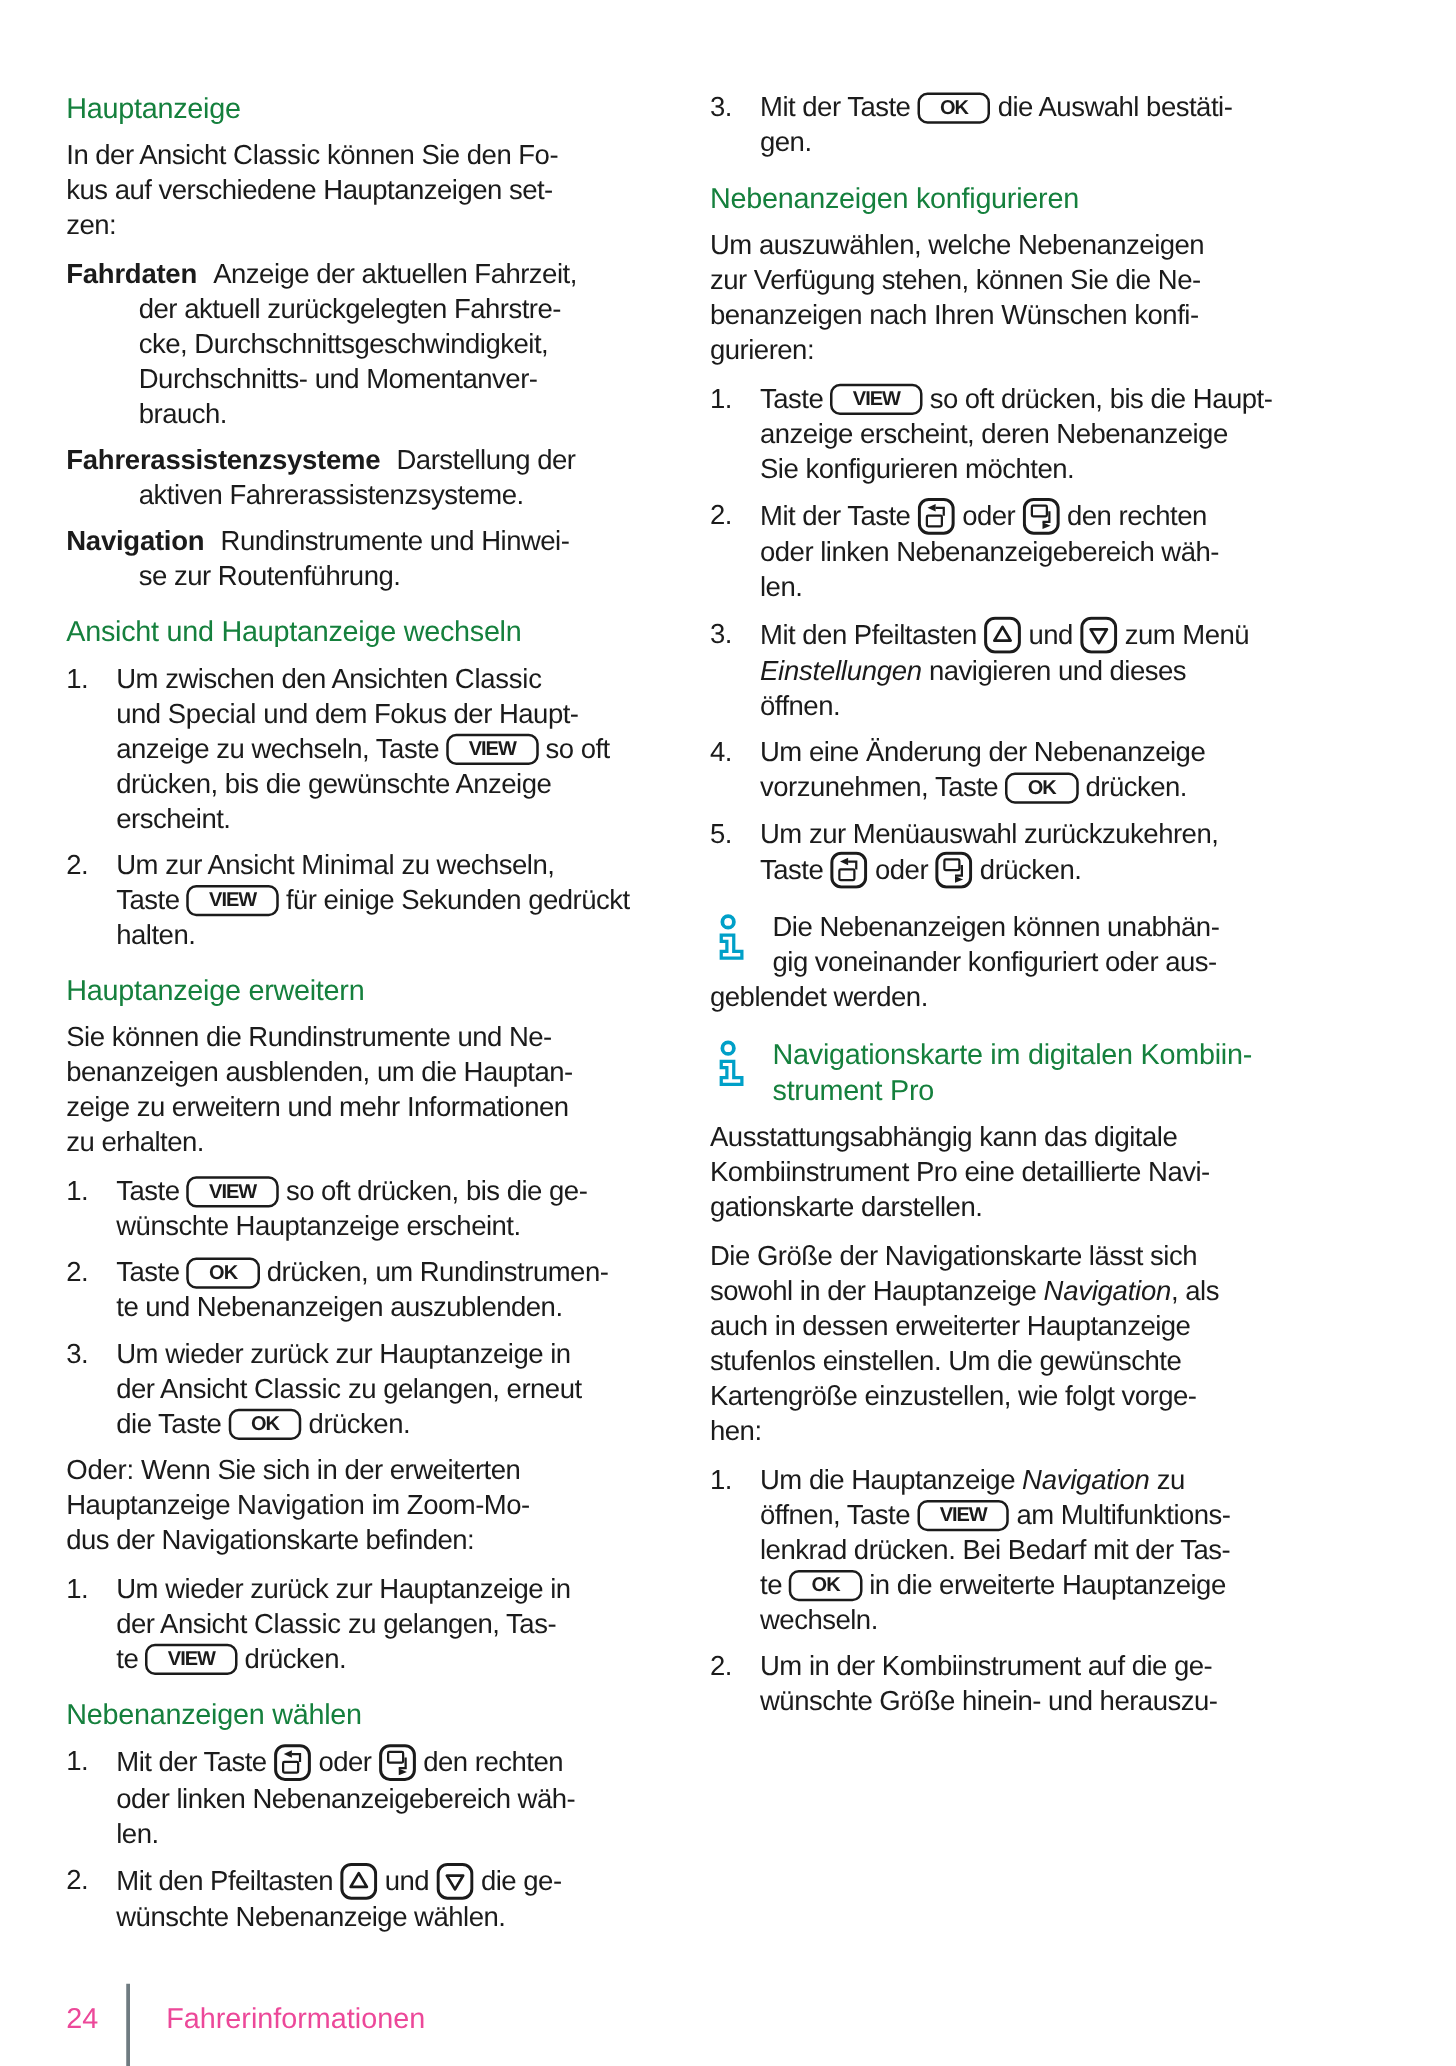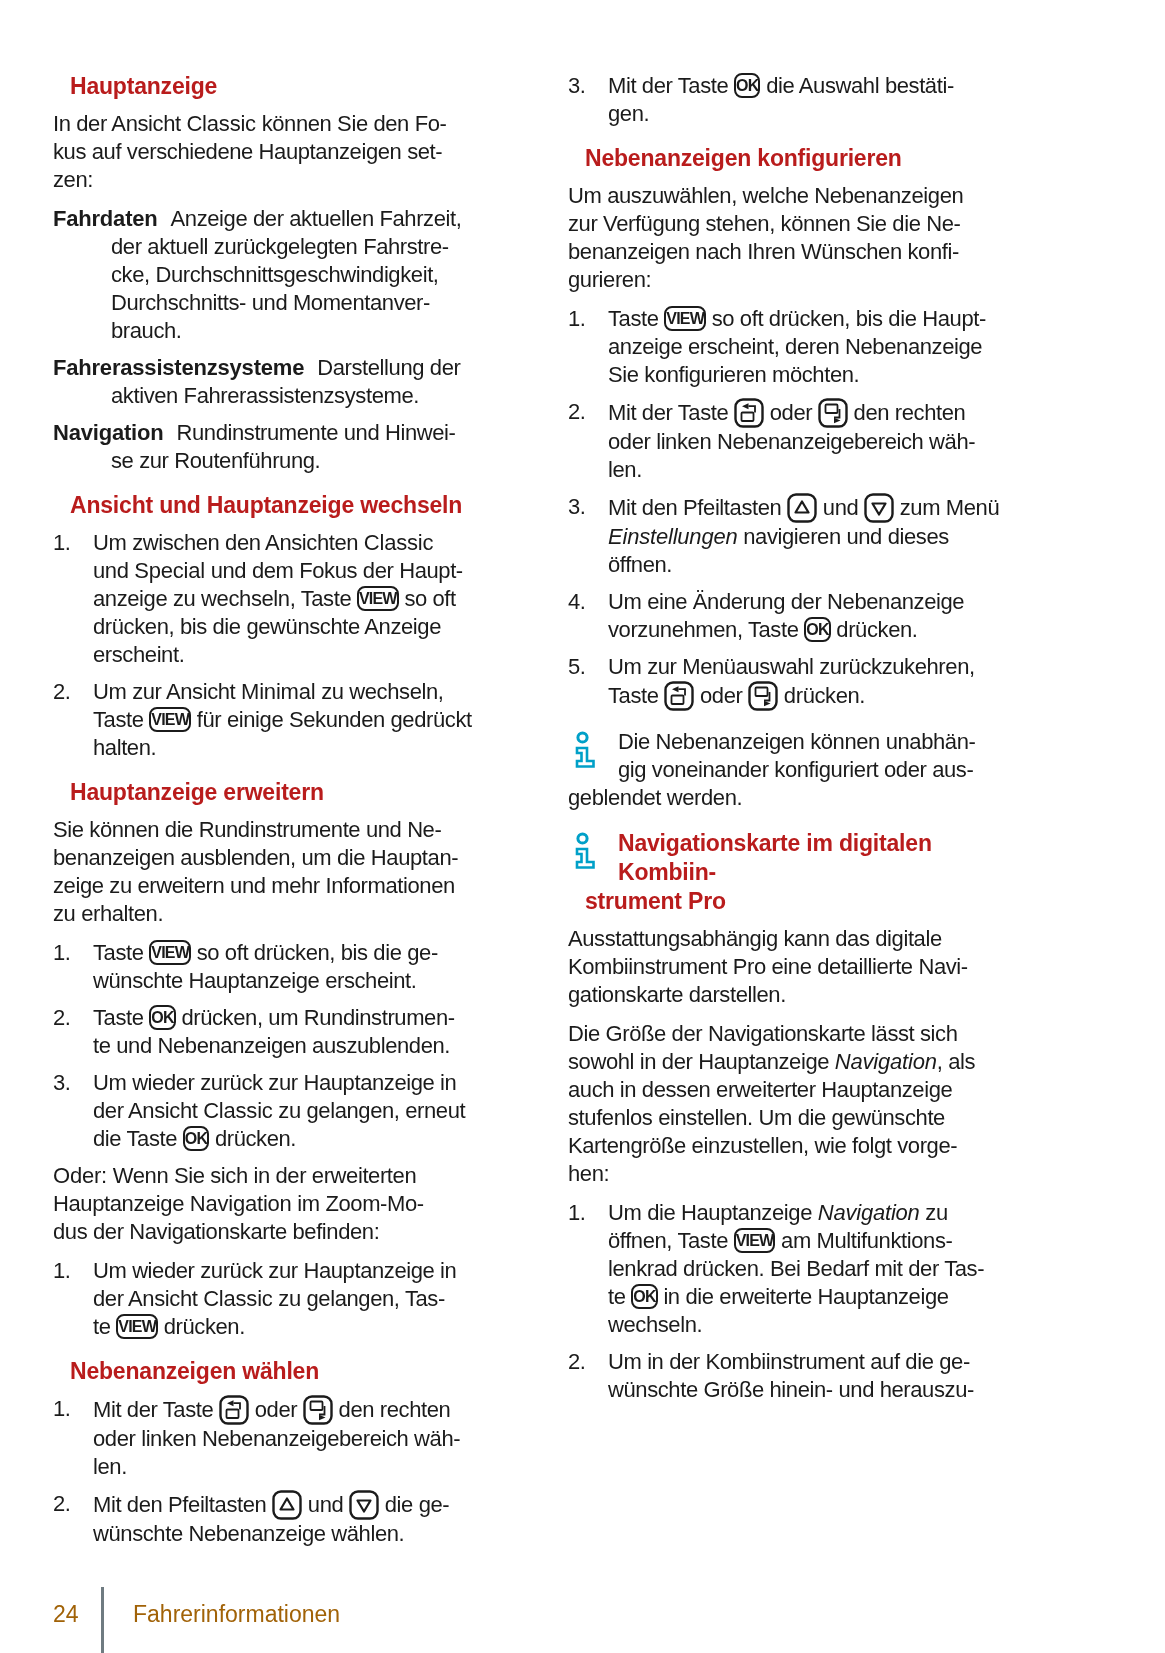--- a/index.html
+++ b/index.html
@@ -1,42 +1,42 @@
 <!DOCTYPE html>
 <html><head>
 <meta charset="utf-8">
 <style>
   html,body{margin:0;padding:0;background:#ffffff;}
   .page{position:relative;width:1165px;height:1653px;background:#ffffff;overflow:hidden;
         font-family:"Liberation Sans",sans-serif;color:#1b1b1b;}
   .col{position:absolute;top:72px;font-size:22px;line-height:28px;letter-spacing:-0.4px;}
   .col-left{left:53px;width:466px;}
   .col-right{left:568px;width:466px;}
-  .heading{font-weight:700;font-size:23px;line-height:29px;margin:16px 17px 9px;white-space:pre-line;
-           color:#b91c1c;letter-spacing:-0.2px;}
+  .heading{font-weight:400;font-size:23px;line-height:29px;margin:16px 0 9px;white-space:pre-line;
+           color:#15803d;letter-spacing:-0.2px;}
   .col > .heading:first-child{margin-top:0;}
   .para{white-space:pre-line;margin:0 0 11px;}
   .para.indented{margin-left:40px;}
   .defitem{white-space:pre-line;padding-left:58px;text-indent:-58px;margin:0 0 9px;}
   .defterm{font-weight:800;margin-right:13px;letter-spacing:-0.2px;}
   strong{font-weight:400;letter-spacing:-0.2px;}
   strong.ital{font-style:italic;}
   .listitem{display:flex;margin:0 0 9px;}
   .listnum{flex:0 0 40px;}
   .litext{flex:1;white-space:pre-line;}
-  .keycap{display:inline-block;border:2.5px solid #1b1b1b;border-radius:8px;padding:1px 0;
+  .keycap{display:inline-block;border:2.5px solid #1b1b1b;border-radius:8px;padding:1px 16px;
           font-weight:800;font-size:16px;line-height:19px;letter-spacing:-0.8px;vertical-align:2px;
           white-space:nowrap;}
   .inline-icon{display:inline-block;vertical-align:-8px;}
   .inline-icon svg{display:block;}
   .note{margin:17px 0 13px;white-space:pre-line;}
   .note-icon{float:left;width:28px;height:46px;margin:3px 18px 0 4px;}
   .note-icon svg{display:block;}
   .footer{position:absolute;left:53px;top:1596px;display:flex;align-items:flex-start;
-          color:#a16207;font-size:23px;}
+          color:#ec4899;font-size:23px;}
   .footer .pnum{width:48px;padding-top:5px;}
   .footer .frule{width:3px;height:66px;background:#6f7b81;margin-top:-9px;}
   .footer .fsection{margin-left:29px;padding-top:5px;}
 </style>
 </head>
 <body>
 
 <div class="page">
   <div class="col col-left">
       <div class="heading">Hauptanzeige</div>

